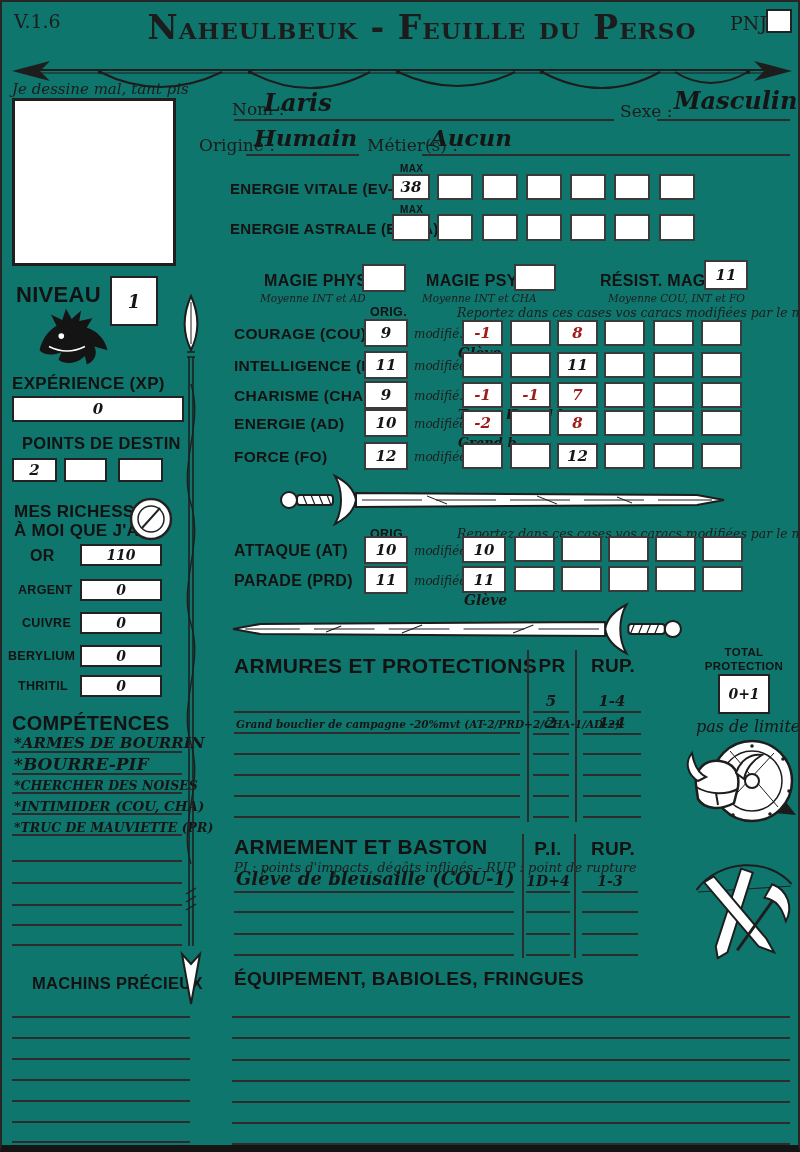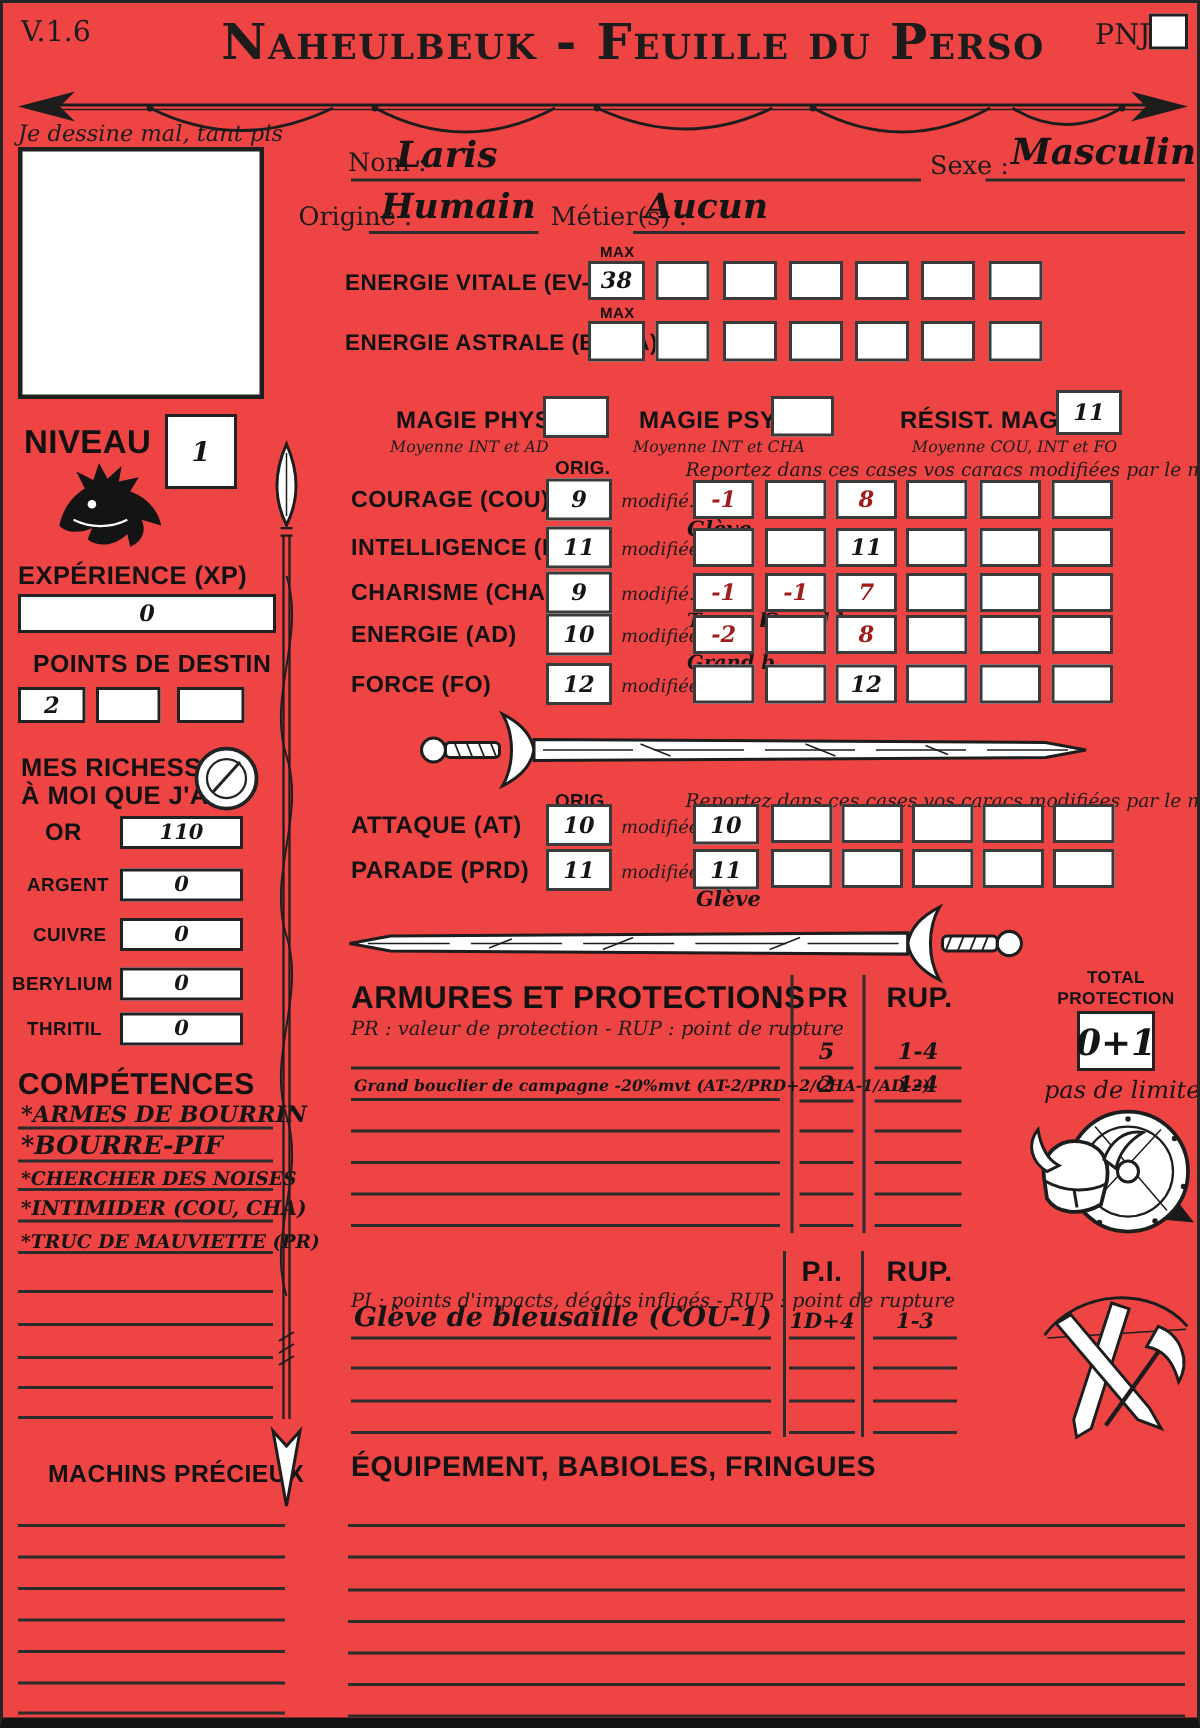--- a/index.html
+++ b/index.html
@@ -1,16 +1,16 @@
 <!DOCTYPE html>
 <html><head>
 <meta charset="utf-8">
 <style>
   html,body{margin:0;padding:0;background:#e8e8e8;}
-  #page{position:relative;width:800px;height:1152px;margin:0 auto;background:#ef4444;
+  #page{position:relative;width:800px;height:1152px;margin:0 auto;background:#0f766e;
         border:2px solid #262626;border-bottom:7px solid #141414;box-sizing:border-box;overflow:hidden;
         font-family:"Liberation Sans",sans-serif;}
   .abs{position:absolute;}
   .h{position:absolute;font-family:"Liberation Sans",sans-serif;font-weight:bold;color:#121212;letter-spacing:.3px;white-space:nowrap;}
   .ser{position:absolute;font-family:"DejaVu Serif",serif;color:#1c1c1c;white-space:nowrap;}
   .it{position:absolute;font-family:"DejaVu Serif",serif;font-style:italic;color:#1c1c1c;white-space:nowrap;}
   .hw{font-family:"DejaVu Serif",serif;font-style:italic;font-weight:bold;color:#151515;white-space:nowrap;}
   .red{color:#a01c1c;}
   .box{position:absolute;border:2px solid #3a3a3a;background:#fff;display:flex;align-items:center;justify-content:center;box-sizing:border-box;}
   .ul{position:absolute;border-bottom:2px solid #2c2c2c;}
@@ -229,21 +229,20 @@
       <rect x="20" y="25" width="36" height="10" rx="3" fill="#fff" stroke="#1d1d1d" stroke-width="2"></rect>
       <path d="M26,25 L30,35 M34,25 L38,35 M42,25 L46,35 M50,25 L54,35" stroke="#1d1d1d" stroke-width="1.2"></path>
       <path d="M58,6 C66,20 66,40 58,54 C74,46 78,36 79,30 C78,24 74,14 58,6 Z" fill="#fff" stroke="#1d1d1d" stroke-width="2"></path>
       <path d="M79,23 L420,25 L447,30 L420,35 L79,37 Z" fill="#fff" stroke="#1d1d1d" stroke-width="2"></path>
       <path d="M85,30 L435,30" stroke="#1d1d1d" stroke-width="1" stroke-dasharray="60 14"></path>
       <path d="M150,26 L170,34 M260,26 L280,34 M340,27 L355,33" stroke="#1d1d1d" stroke-width="1"></path>
     </svg>
   </div>
 
   <div class="h" style="left:232px;top:652px;font-size:21px;">ARMURES ET PROTECTIONS</div>
-  <div class="it" style="left:232px;top:677px;font-size:13px;">PR : valeur de protection - RUP : point de rupture</div>
   <div class="h ctr" style="left:527px;top:653px;width:46px;font-size:19px;">PR</div>
   <div class="h ctr" style="left:577px;top:653px;width:68px;font-size:19px;">RUP.</div>
   <div class="vl" style="left:525px;top:648px;height:172px;"></div>
   <div class="vl" style="left:573px;top:648px;height:172px;"></div>
 
   <div class="ul" style="left:232px;top:688px;width:286px;height:21px;"></div>
   <div class="abs hw ctr" style="left:531px;top:690px;width:36px;font-size:15px;">5</div>
   <div class="ul" style="left:531px;top:690px;width:36px;height:19px;"></div>
   <div class="abs hw ctr" style="left:581px;top:690px;width:58px;font-size:15px;">1-4</div>
   <div class="ul" style="left:581px;top:690px;width:58px;height:19px;"></div>
@@ -264,21 +263,21 @@
   <div class="ul" style="left:232px;top:777px;width:286px;height:16px;"></div>
   <div class="ul" style="left:531px;top:777px;width:36px;height:16px;"></div>
   <div class="ul" style="left:581px;top:777px;width:58px;height:16px;"></div>
   <div class="ul" style="left:232px;top:798px;width:286px;height:16px;"></div>
   <div class="ul" style="left:531px;top:798px;width:36px;height:16px;"></div>
   <div class="ul" style="left:581px;top:798px;width:58px;height:16px;"></div>
 
   <div class="h ctr" style="left:706px;top:644px;width:72px;font-size:11.5px;">TOTAL</div>
   <div class="h ctr" style="left:696px;top:658px;width:92px;font-size:11.5px;">PROTECTION</div>
   <div class="box" style="left:716px;top:672px;width:52px;height:40px;border-color:#222;">
-      <span class="hw" style="font-size:24px;">0+1</span>
+      <span class="hw" style="font-size:14px;">0+1</span>
     </div>
   <div class="abs hw ctr" style="left:694px;top:715px;width:100px;font-size:16px;font-weight:normal;">pas de limite</div>
 
   <svg style="left:684px;top:733px;" width="112" height="92" viewBox="0 0 112 92">
     <polygon points="96,62 110,80 88,78" fill="#1a1a1a"></polygon>
     <circle cx="66" cy="46" r="40" fill="#fff" stroke="#1d1d1d" stroke-width="2.5"></circle>
     <circle cx="66" cy="46" r="30" fill="none" stroke="#1d1d1d" stroke-width="1.5"></circle>
     <path d="M44,16 L92,72 M88,18 L40,70" stroke="#1d1d1d" stroke-width="1"></path>
     <circle cx="66" cy="46" r="7" fill="#fff" stroke="#1d1d1d" stroke-width="2"></circle>
     <circle cx="66" cy="11" r="1.8" fill="#1d1d1d"></circle>
@@ -288,20 +287,21 @@
     <circle cx="47" cy="80" r="1.8" fill="#1d1d1d"></circle>
       <circle cx="31" cy="65" r="1.8" fill="#1d1d1d"></circle>
       <circle cx="30" cy="27" r="1.8" fill="#1d1d1d"></circle>
     <path d="M10,50 C8,34 20,24 34,26 C48,28 54,38 52,52 L48,68 C34,76 18,74 12,64 Z" fill="#fff" stroke="#1d1d1d" stroke-width="2.5"></path>
     <path d="M10,52 C24,60 40,60 52,54" stroke="#1d1d1d" stroke-width="2" fill="none"></path>
     <path d="M12,46 C2,40 -2,28 6,18 C8,30 12,38 20,42 Z" fill="#fff" stroke="#1d1d1d" stroke-width="2"></path>
     <path d="M50,38 C54,26 64,18 76,20 C66,26 60,34 58,44 Z" fill="#fff" stroke="#1d1d1d" stroke-width="2"></path>
     <path d="M30,58 L32,70" stroke="#1d1d1d" stroke-width="2"></path>
   </svg>
 
+  <div class="h" style="left:232px;top:833px;font-size:21px;">ARMEMENT ET BASTON</div>
   <div class="it" style="left:232px;top:858px;font-size:13px;">PI : points d'impacts, dégâts infligés - RUP : point de rupture</div>
   <div class="h ctr" style="left:522px;top:836px;width:48px;font-size:19px;">P.I.</div>
   <div class="h ctr" style="left:578px;top:836px;width:66px;font-size:19px;">RUP.</div>
   <div class="vl" style="left:520px;top:832px;height:124px;"></div>
   <div class="vl" style="left:572px;top:832px;height:124px;"></div>
 
   <div class="abs hw" style="left:234px;top:866px;font-size:18px;">Glève de bleusaille (COU-1)</div>
   <div class="ul" style="left:232px;top:868px;width:280px;height:21px;"></div>
   <div class="abs hw ctr" style="left:524px;top:871px;width:44px;font-size:14px;">1D+4</div>
   <div class="ul" style="left:524px;top:870px;width:44px;height:19px;"></div>

